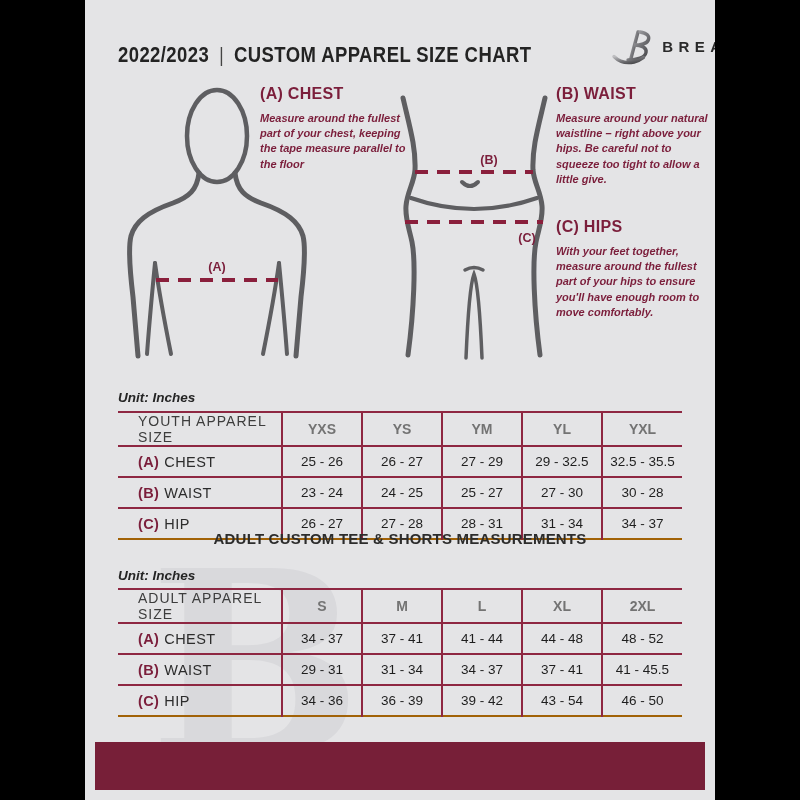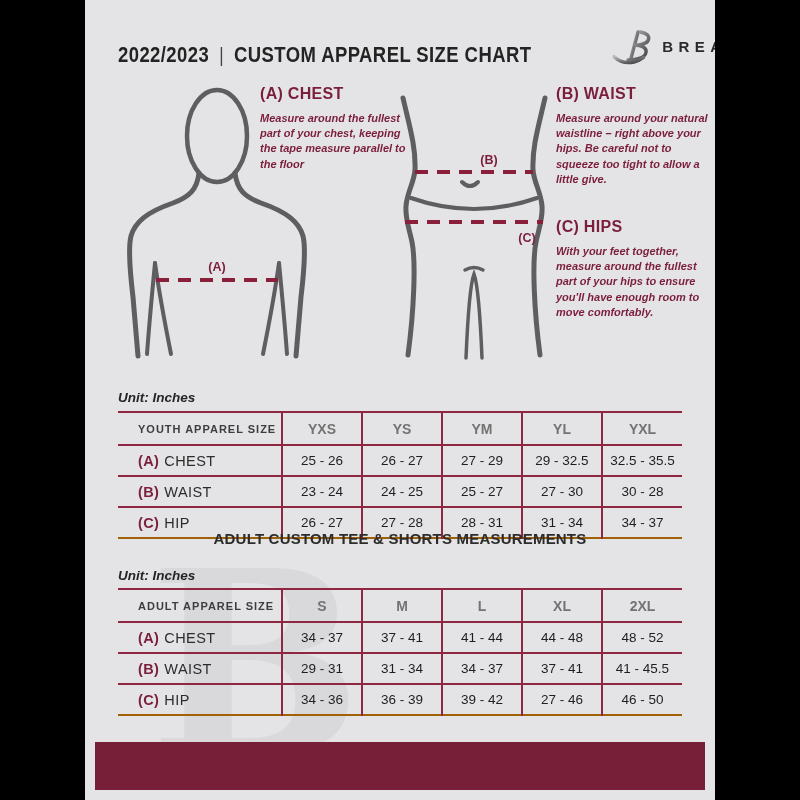--- a/index.html
+++ b/index.html
@@ -62,22 +62,22 @@
   }
   .t1 { top:411px; } .t2 { top:588px; }
   .size-table col.c0 { width:164px; }
   .size-table tr { border-top:2px solid #8e2742; }
   .size-table tr:last-child { border-bottom:2px solid #a16207; }
   .size-table th, .size-table td { border-left:2px solid #8e2742; padding:0; }
   .size-table th:first-child, .size-table td:first-child { border-left:none; }
   .size-table .head-row th { height:31px; }
   .size-table td { height:29px; }
   th.size-label {
-    text-align:left; padding-left:20px; font-weight:bold;
-    font-size:11px; letter-spacing:1px; color:#3d3d3d;
+    text-align:left; padding-left:20px; font-weight:normal;
+    font-size:14px; letter-spacing:1px; color:#3d3d3d;
   }
   th.colhead { font-weight:bold; font-size:14px; color:#737373; text-align:center; }
   td.rowlabel { text-align:left; padding-left:20px; font-size:14.5px; color:#2c2c2c; letter-spacing:.4px; }
   td.rowlabel .prefix { color:#7b1e3b; font-weight:bold; margin-right:5px; }
   td.val { text-align:center; font-size:13.5px; color:#1e1e1e; }
   
   .footer {
     position:absolute; left:10px; top:742px; width:610px; height:48px;
     background:#771f38; z-index:2;
   }
@@ -262,21 +262,21 @@
       <td class="val">37 - 41</td>
       <td class="val">41 - 45.5</td>
     </tr>
     <tr>
       <td class="rowlabel">
         <span class="prefix">(C)</span><span>HIP</span>
       </td>
       <td class="val">34 - 36</td>
       <td class="val">36 - 39</td>
       <td class="val">39 - 42</td>
-      <td class="val">27 - 46</td>
+      <td class="val">43 - 54</td>
       <td class="val">46 - 50</td>
     </tr>
   </tbody>
     </table>
 
   <div class="footer"></div>
 
 </div>
 
 </body></html>

